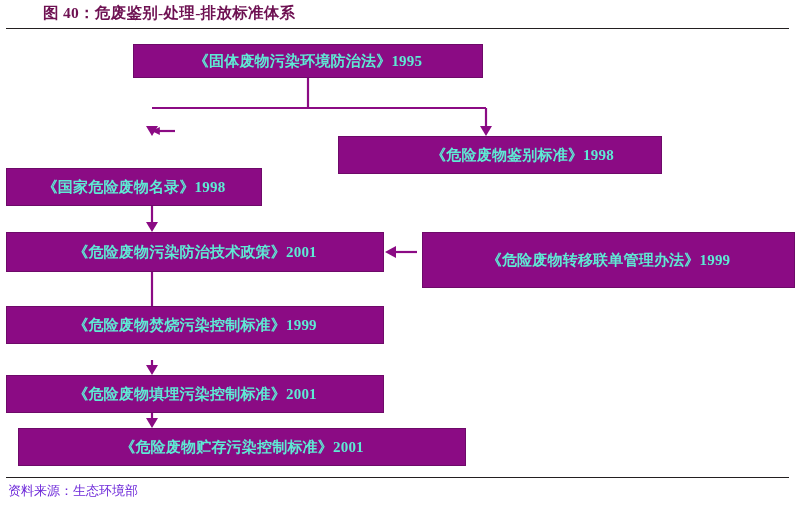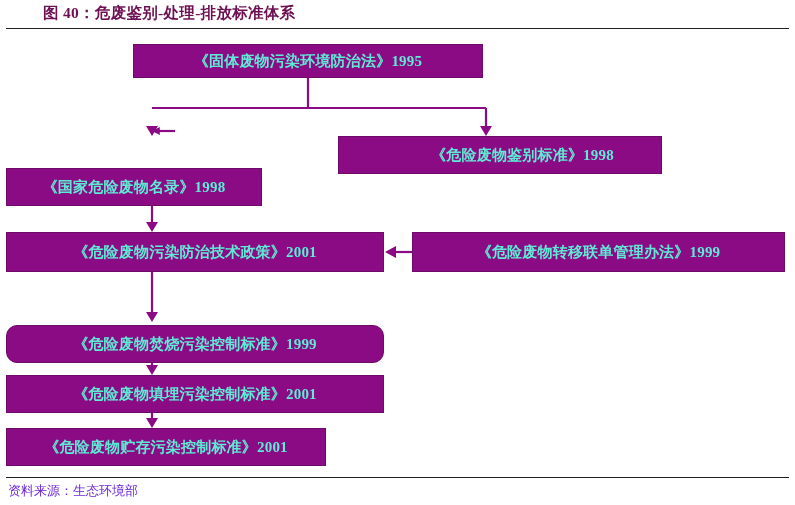--- a/index.html
+++ b/index.html
@@ -92,24 +92,24 @@
     justify-content: center;
     text-align: center;
     white-space: nowrap;
     overflow: hidden;
   }
 
   #node-0 { left: 133px; top: 14px;  width: 350px; height: 34px; }
   #node-1 { left: 6px;   top: 106px; width: 256px; height: 38px; margin-top: 32px; }
   #node-2 { left: 338px; top: 106px; width: 324px; height: 38px; padding-left: 45px; }
   #node-3 { left: 6px;   top: 202px; width: 378px; height: 40px; text-align: center; }
-  #node-4 { left: 412px; top: 202px; width: 373px; height: 40px; font-family: Liberation Serif, serif; }
-  #node-5 { left: 6px;   top: 295px; width: 378px; height: 38px; border-radius: 11px; }
+  #node-4 { left: 422px; top: 202px; width: 373px; height: 56px; font-family: Liberation Serif, serif; }
+  #node-5 { left: 6px;   top: 276px; width: 378px; height: 38px; }
   #node-6 { left: 6px;   top: 345px; width: 378px; height: 38px; }
-  #node-7 { left: 6px;   top: 398px; width: 320px; height: 38px; }
+  #node-7 { left: 18px;   top: 398px; width: 448px; height: 38px; }
 
   
   #wires {
     position: absolute;
     left: 0;
     top: 0;
     width: 795px;
     height: 445px;
     pointer-events: none;
   }

